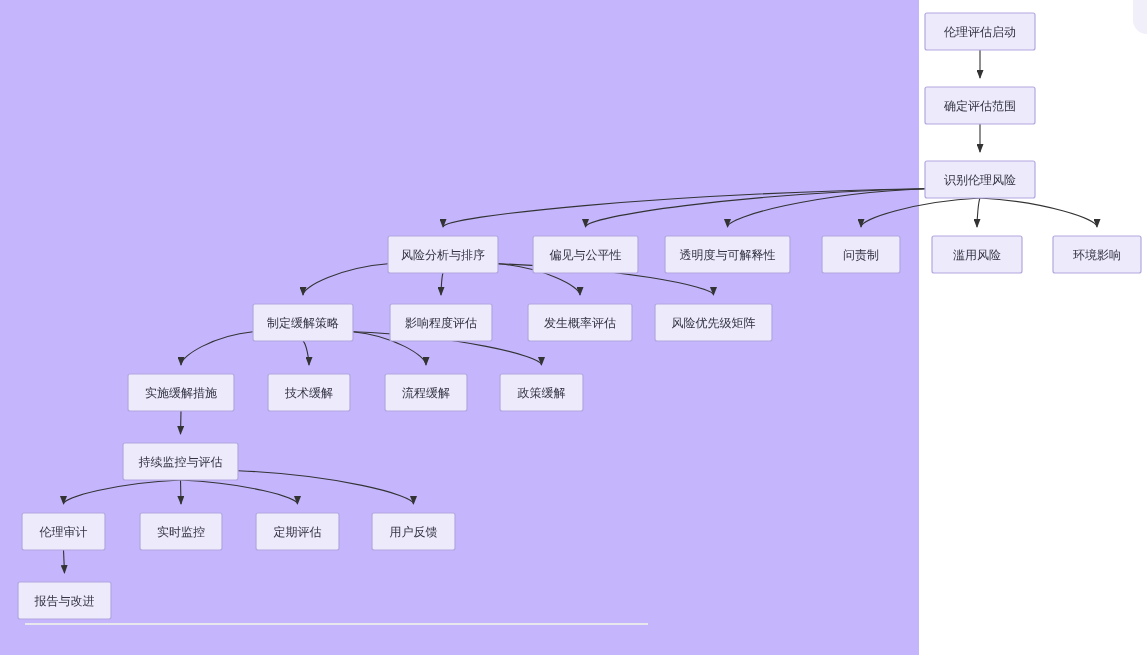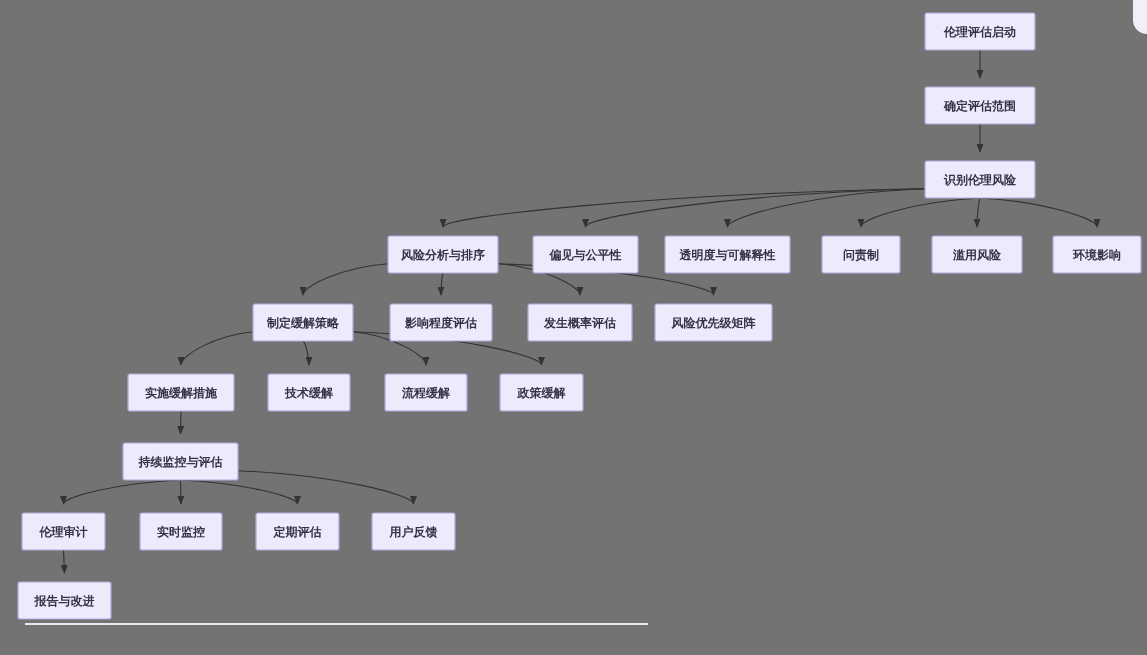--- a/index.html
+++ b/index.html
@@ -6,24 +6,23 @@
     margin: 0;
     padding: 0;
     background: #ffffff;
     width: 1147px;
     height: 655px;
     overflow: hidden;
     font-family: "Liberation Sans", "DejaVu Sans", sans-serif;
   }
   #canvas {
     position: relative;
-    width: 1147px;
+    width: 919px;
     height: 655px;
-    background: #737373;
-    font-weight: bold;
+    background: #c4b5fd;
   }
   #flow-svg {
     position: absolute;
     top: 0; left: 0;
     width: 1147px;
     height: 655px;
   }
   .edge-path {
     fill: none;
     stroke: #333333;

